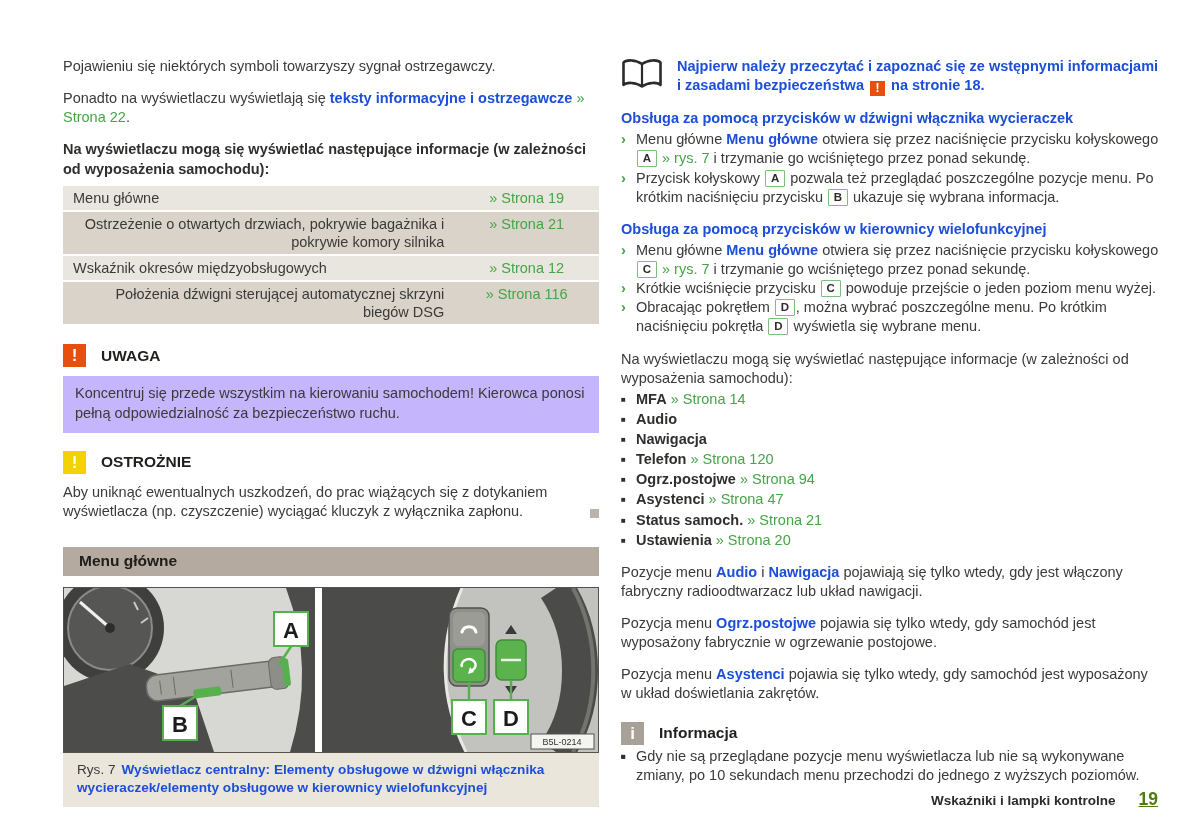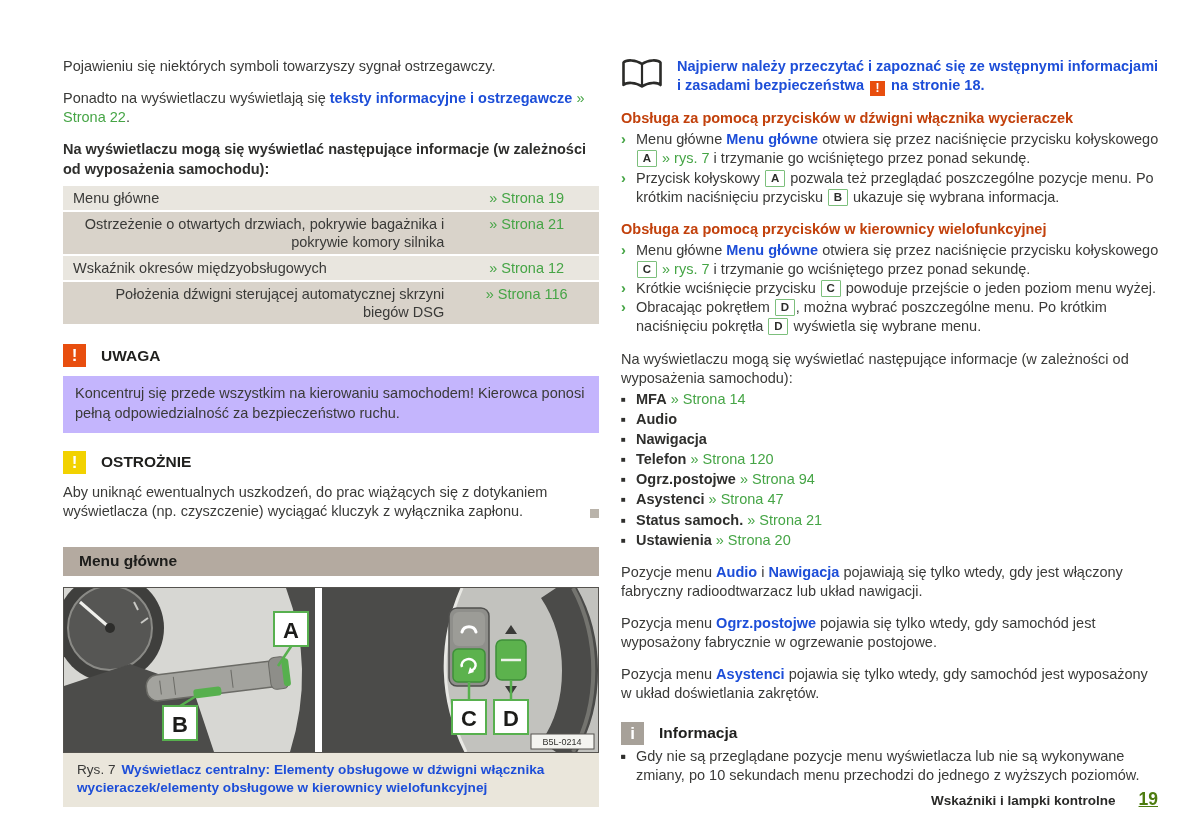--- a/index.html
+++ b/index.html
@@ -39,21 +39,21 @@
   .section-bar{margin-top:26px;background:#b4aaa0;color:#1d1d1b;font-weight:bold;font-size:15.5px;
                padding:4px 16px 5px;}
   
   .figure-frame{margin-top:11px;border:1px solid #55534f;line-height:0;}
   .figure-caption{background:#eae6db;padding:8px 14px 10px;font-size:13.6px;line-height:1.3;}
   .figure-caption b{margin-left:6px;}
   
   .note-row{display:flex;gap:14px;align-items:flex-start;}
   .book-icon{flex:0 0 auto;margin-top:2px;}
   .note-text{font-weight:bold;color:#2f2f2d;}
-  .sec-title{font-weight:bold;color:#c2410c;margin-top:13px;}
+  .sec-title{font-weight:bold;color:#1d4ed8;margin-top:13px;}
   ul.flat{list-style:none;margin:2px 0 0;padding:0;}
   ul.flat li{position:relative;padding-left:15px;margin:0;}
   .bullet{position:absolute;left:0;top:0;color:#46a546;font-weight:bold;}
   ul.sq-list li{padding-left:15px;margin:1px 0;}
   .sq-bullet{position:absolute;left:0;top:1px;color:#2f2f2d;font-size:8px;line-height:18px;}
   ul.sq-list .menu-label{font-weight:bold;color:#2f2f2d;}
   .info-bullets li{padding-left:13px;}
   
   .footer{position:absolute;right:33px;top:789px;display:flex;align-items:baseline;gap:23px;}
   .footer-section{font-weight:bold;font-size:13.5px;color:#2a2a28;}

